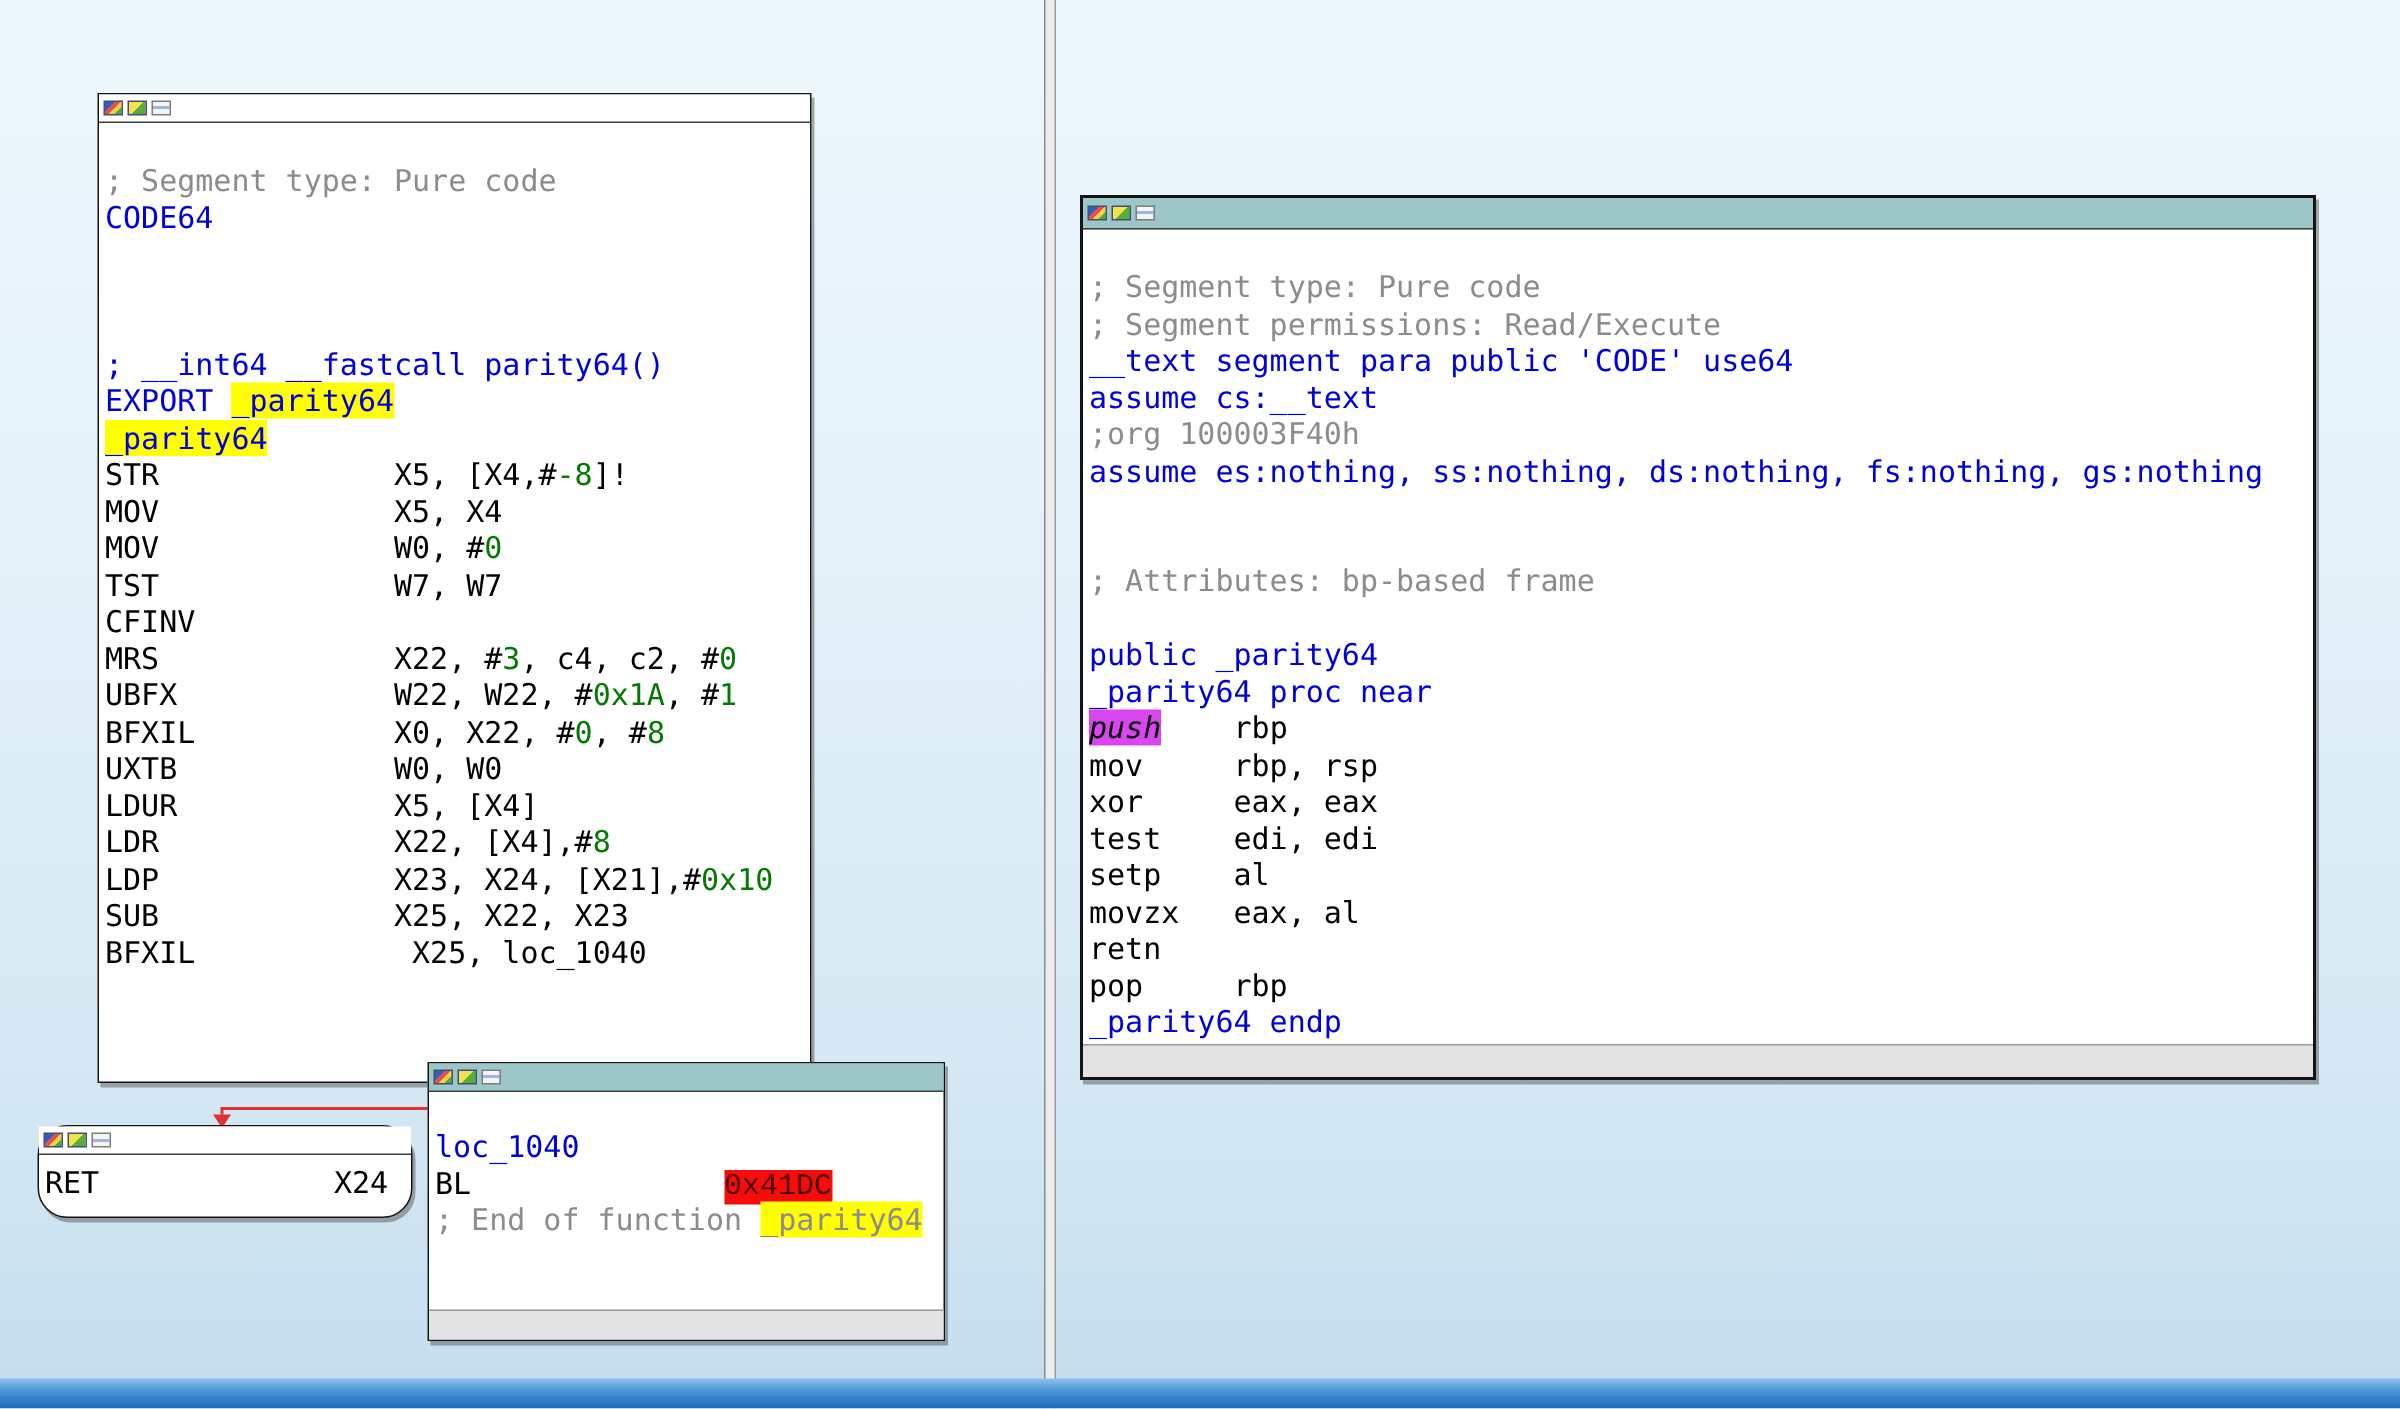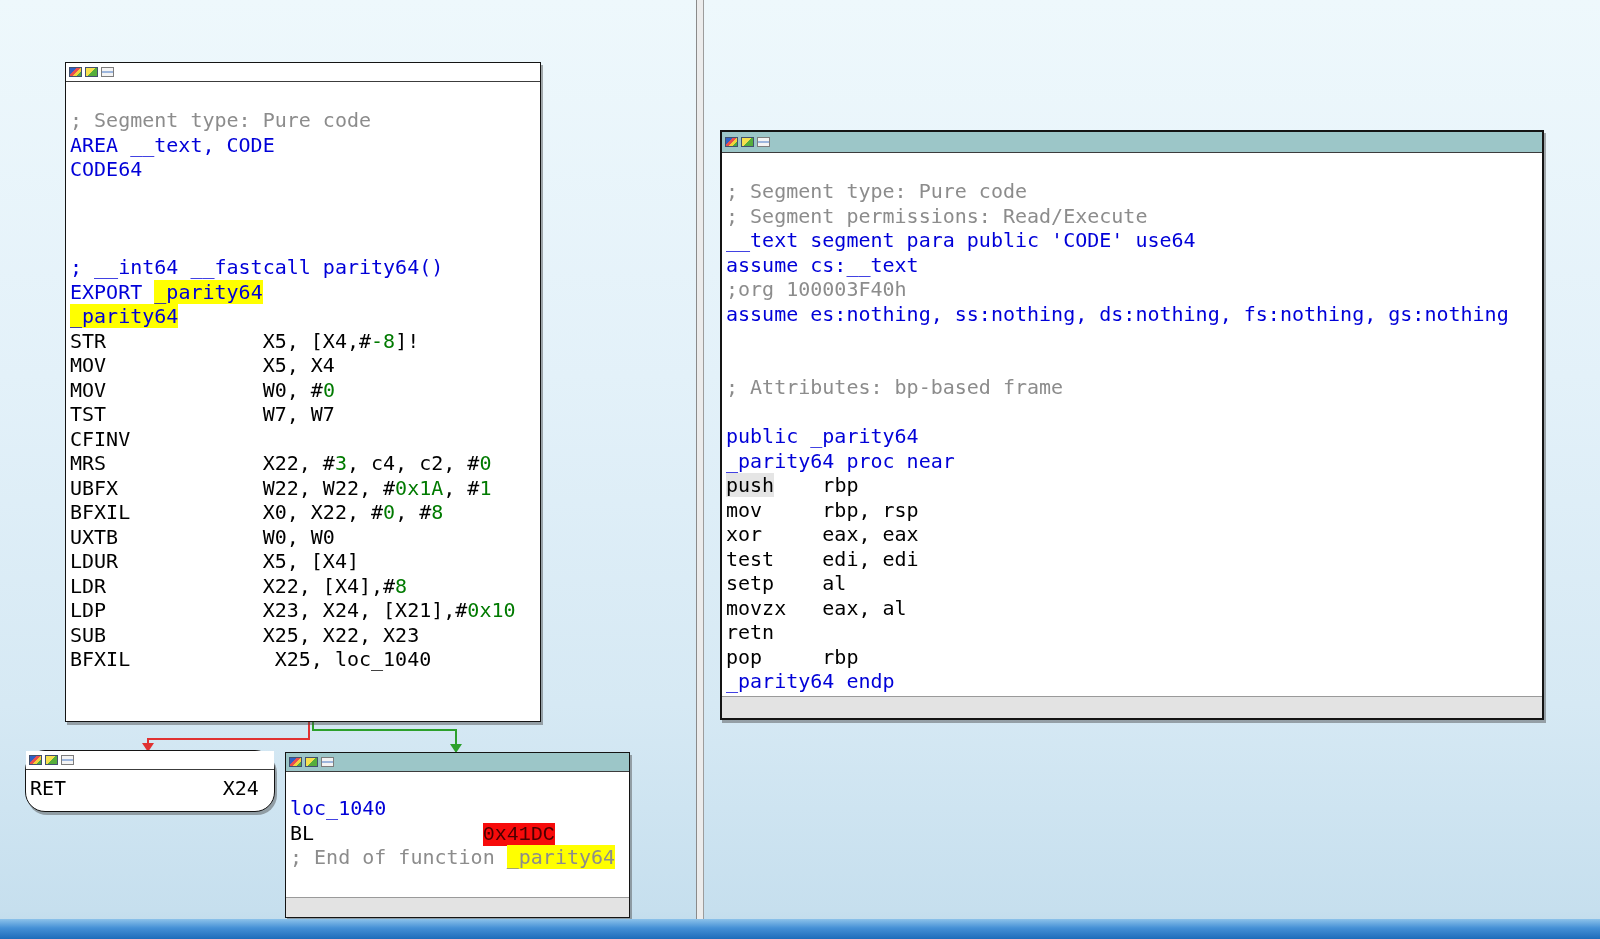--- a/index.html
+++ b/index.html
@@ -23,21 +23,21 @@
   .code{padding-left:4px;padding-right:2px;}
   .pt26{padding-top:26px;}
   .pt24{padding-top:24px;}
   .pt6{padding-top:6px;}
   .code-line{height:24.5px;line-height:24.5px;white-space:pre;}
   .s-c{color:#8c8c8c;}
   .s-b{color:#0000d8;}
   .s-k{color:#000000;}
   .s-g{color:#007a00;}
   .s-by{color:#0000d8;background:#ffff00;}
-  .s-ky{color:#000000;background:#e5e5e5;}
+  .s-ky{color:#000000;background:#d946ef;font-style:italic;}
   .s-cy{color:#8c8c8c;background:#ffff00;}
   .s-kr{color:#4a0000;background:#f70b0b;font-family:Liberation Mono, monospace;}
   .footer{position:absolute;left:0;right:0;bottom:0;height:19px;background:#e3e3e3;border-top:1px solid #9a9a9a;}
   .footer.tall{height:21px;}
 </style>
 </head>
 <body>
 
 <div class="screen">
 
@@ -49,21 +49,20 @@
   </svg>
 
   <div class="node" style="left:65px;top:62px;width:476px;height:660px;">
     <div class="title" style="background: rgb(255, 255, 255);">
       <span class="ic ic1"></span>
       <span class="ic ic2"></span>
       <span class="ic ic3"></span>
     </div>
     <div class="code pt26">
         <div class="code-line"><span class="s-c">; Segment type: Pure code</span></div>
-        <div class="code-line"><span class="s-b">AREA __text, CODE</span></div>
         <div class="code-line"><span class="s-b">CODE64</span></div>
         <div class="code-line">&nbsp;</div>
         <div class="code-line">&nbsp;</div>
         <div class="code-line">&nbsp;</div>
         <div class="code-line"><span class="s-b">; __int64 __fastcall parity64()</span></div>
         <div class="code-line"><span class="s-b">EXPORT </span><span class="s-by">_parity64</span></div>
         <div class="code-line"><span class="s-by">_parity64</span></div>
         <div class="code-line"><span class="s-k">STR             X5, [X4,#</span><span class="s-g">-8</span><span class="s-k">]!</span></div>
         <div class="code-line"><span class="s-k">MOV             X5, X4</span></div>
         <div class="code-line"><span class="s-k">MOV             W0, #</span><span class="s-g">0</span></div>
@@ -85,21 +84,21 @@
     <div class="title" style="background: rgb(255, 255, 255);">
       <span class="ic ic1"></span>
       <span class="ic ic2"></span>
       <span class="ic ic3"></span>
     </div>
     <div class="code pt6">
         <div class="code-line"><span class="s-k">RET             X24</span></div>
       </div>
   </div>
 
-  <div class="node" style="left:285px;top:752px;width:345px;height:166px;">
+  <div class="node" style="left:285px;top:708px;width:345px;height:186px;">
     <div class="title" style="background: rgb(156, 198, 200);">
       <span class="ic ic1"></span>
       <span class="ic ic2"></span>
       <span class="ic ic3"></span>
     </div>
     <div class="code pt24">
         <div class="code-line"><span class="s-b">loc_1040</span></div>
         <div class="code-line"><span class="s-k">BL              </span><span class="s-kr">0x41DC</span></div>
         <div class="code-line"><span class="s-c">; End of function </span><span class="s-cy">_parity64</span></div>
       </div>

